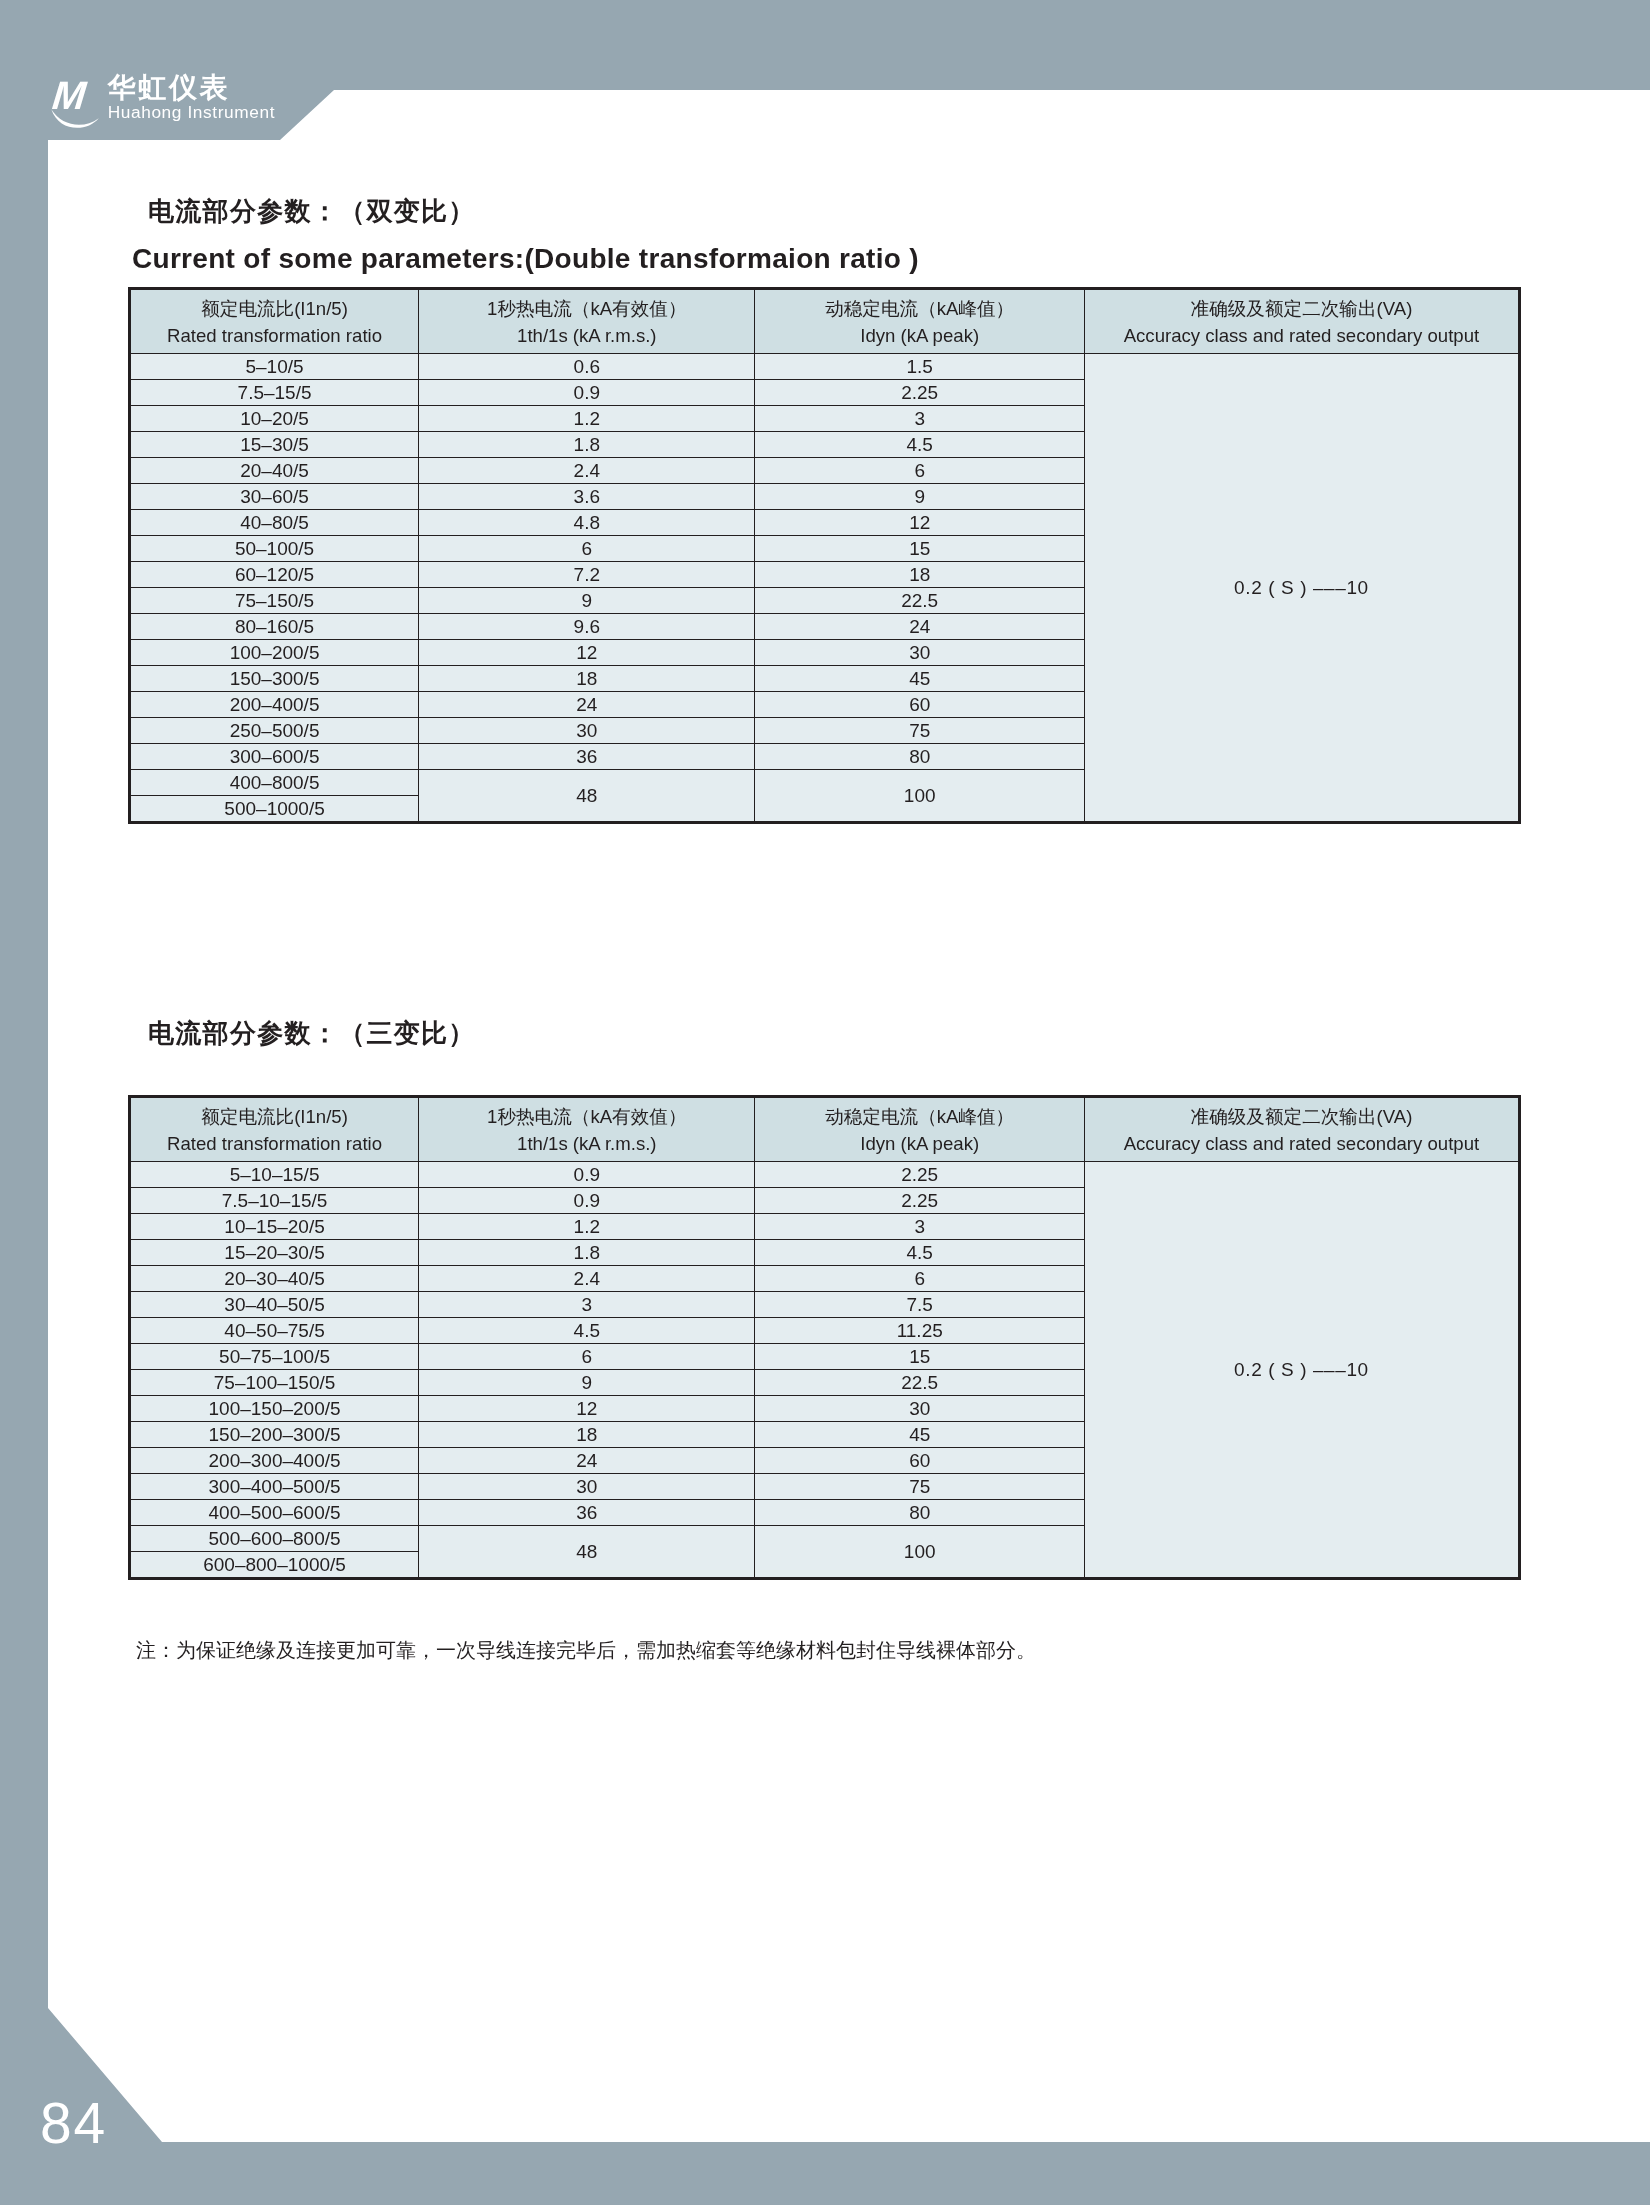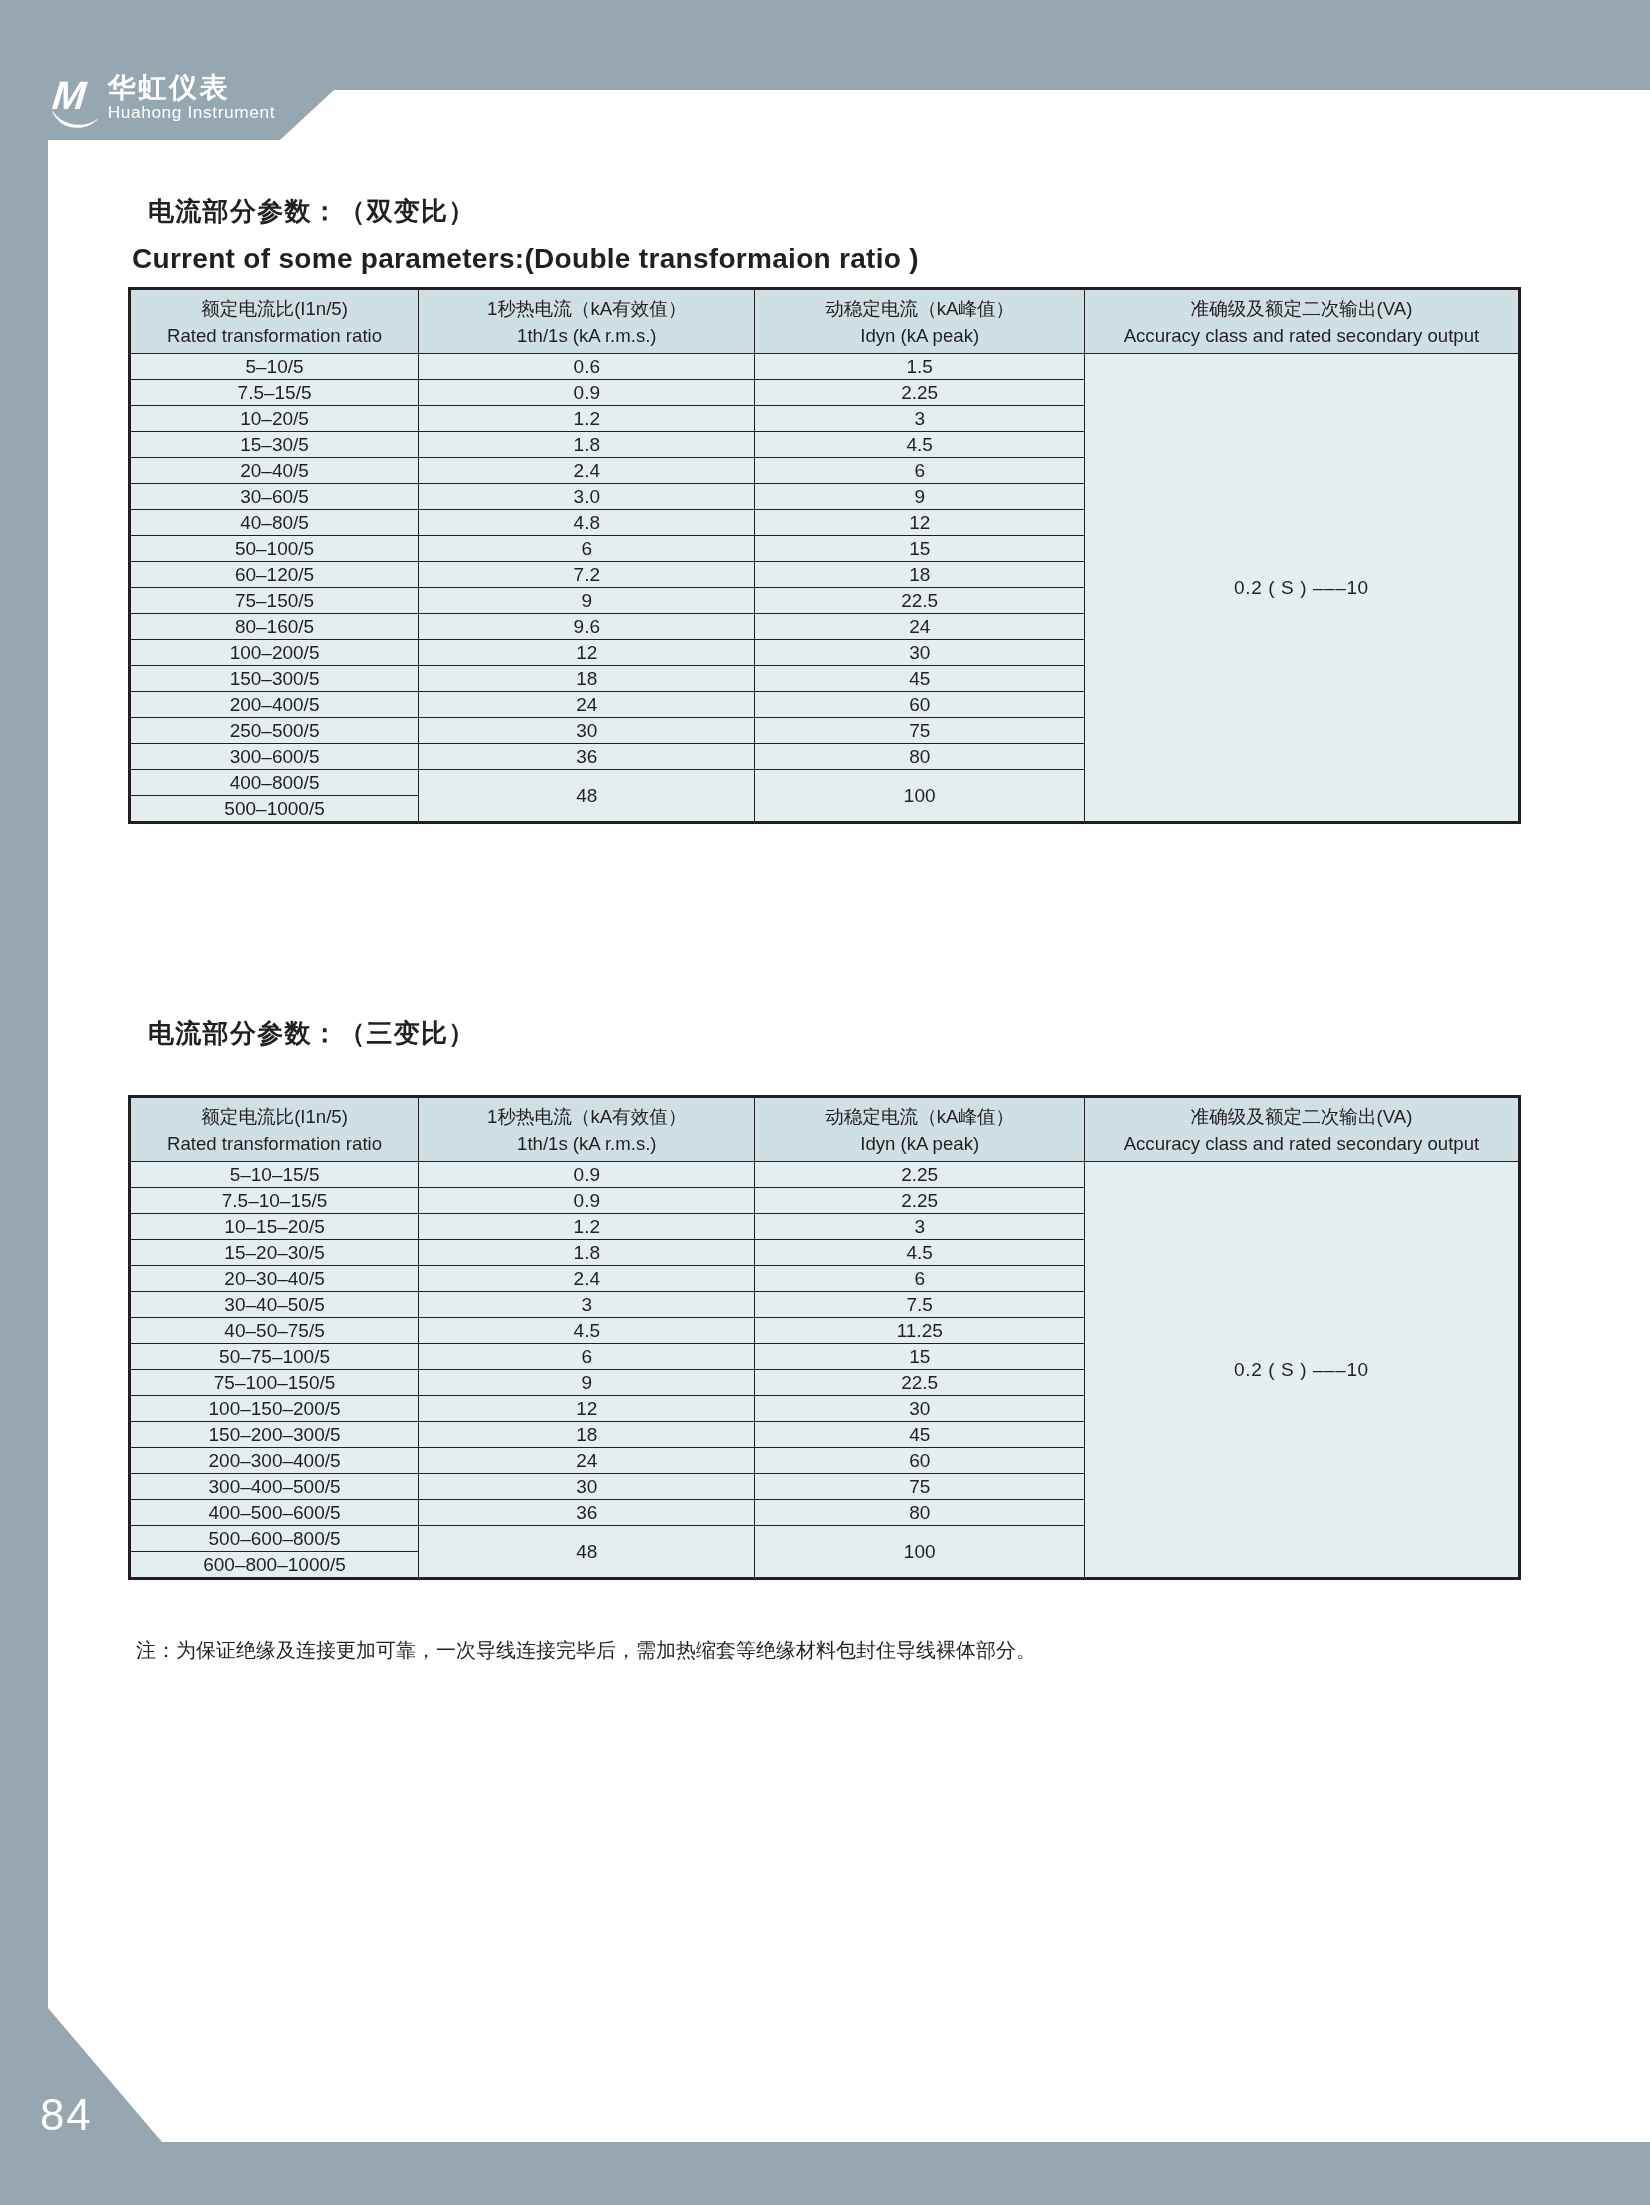--- a/index.html
+++ b/index.html
@@ -12,21 +12,21 @@
   
   .left-rail{left:0;top:0;width:48px;height:2205px;background:var(--band);}
   .band-top{
     left:0;top:0;width:1651px;height:140px;background:var(--band);
     clip-path:polygon(0 0,1651px 0,1651px 90px,334px 90px,280px 140px,0 140px);
   }
   .band-bottom{
     left:0;top:2008px;width:1651px;height:197px;background:var(--band);
     clip-path:polygon(0 0,48px 0,162px 134px,1651px 134px,1651px 197px,0 197px);
   }
-  .page-number{left:40px;top:2090px;color:#ffffff;font-size:44px;letter-spacing:1.9px;}
+  .page-number{left:40px;top:2090px;color:#ffffff;font-size:57px;letter-spacing:1.9px;}
   
   .logo{left:50px;top:72px;width:269px;height:61px;display:flex;align-items:flex-start;}
   .logo svg{display:block;}
   .logo-text{margin-left:7.7px;color:#ffffff;}
   .logo-zh{font-size:28px;font-weight:700;letter-spacing:2.6px;line-height:31px;}
   .logo-en{font-size:17.3px;line-height:19px;letter-spacing:0.6px;}
   
   .sec{left:132px;width:1412px;}
   .sec1{top:180px;}
   .sec2{top:1002px;}
@@ -133,21 +133,21 @@
             <td>1.8</td>
             <td>4.5</td>
           </tr>
           <tr>
             <td>20–40/5</td>
             <td>2.4</td>
             <td>6</td>
           </tr>
           <tr>
             <td>30–60/5</td>
-            <td>3.0</td>
+            <td>3.6</td>
             <td>9</td>
           </tr>
           <tr>
             <td>40–80/5</td>
             <td>4.8</td>
             <td>12</td>
           </tr>
           <tr>
             <td>50–100/5</td>
             <td>6</td>

